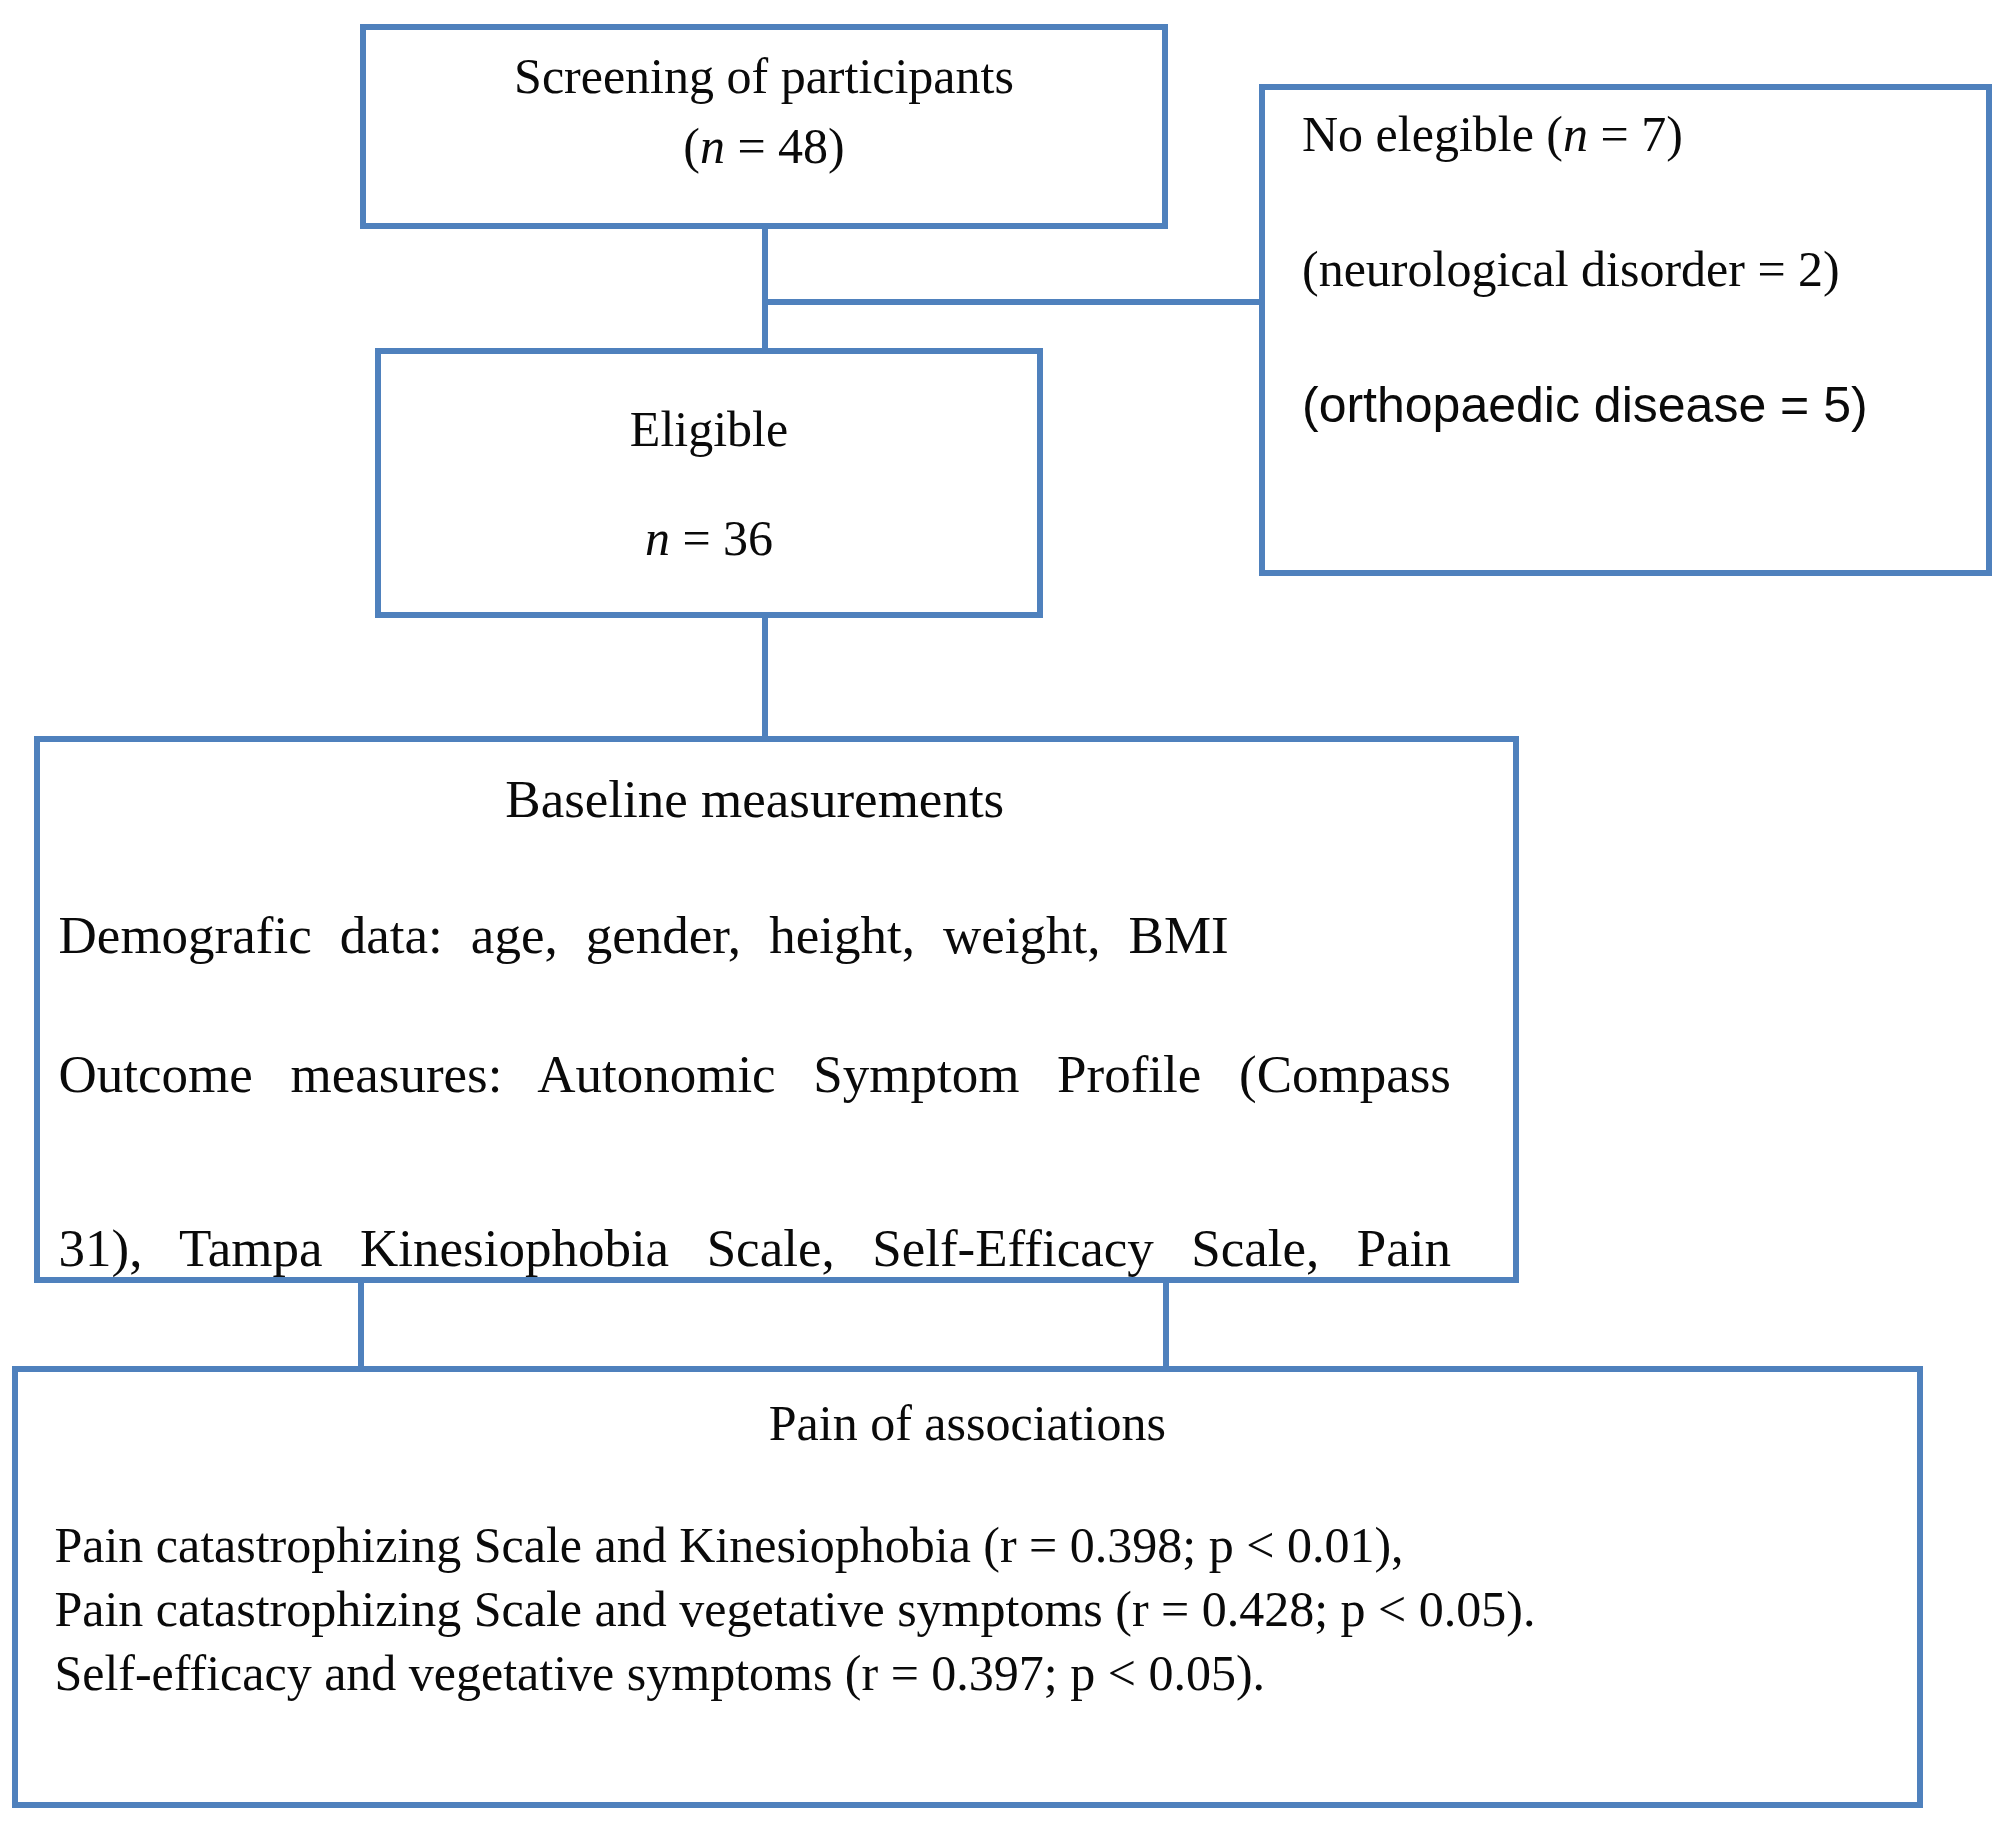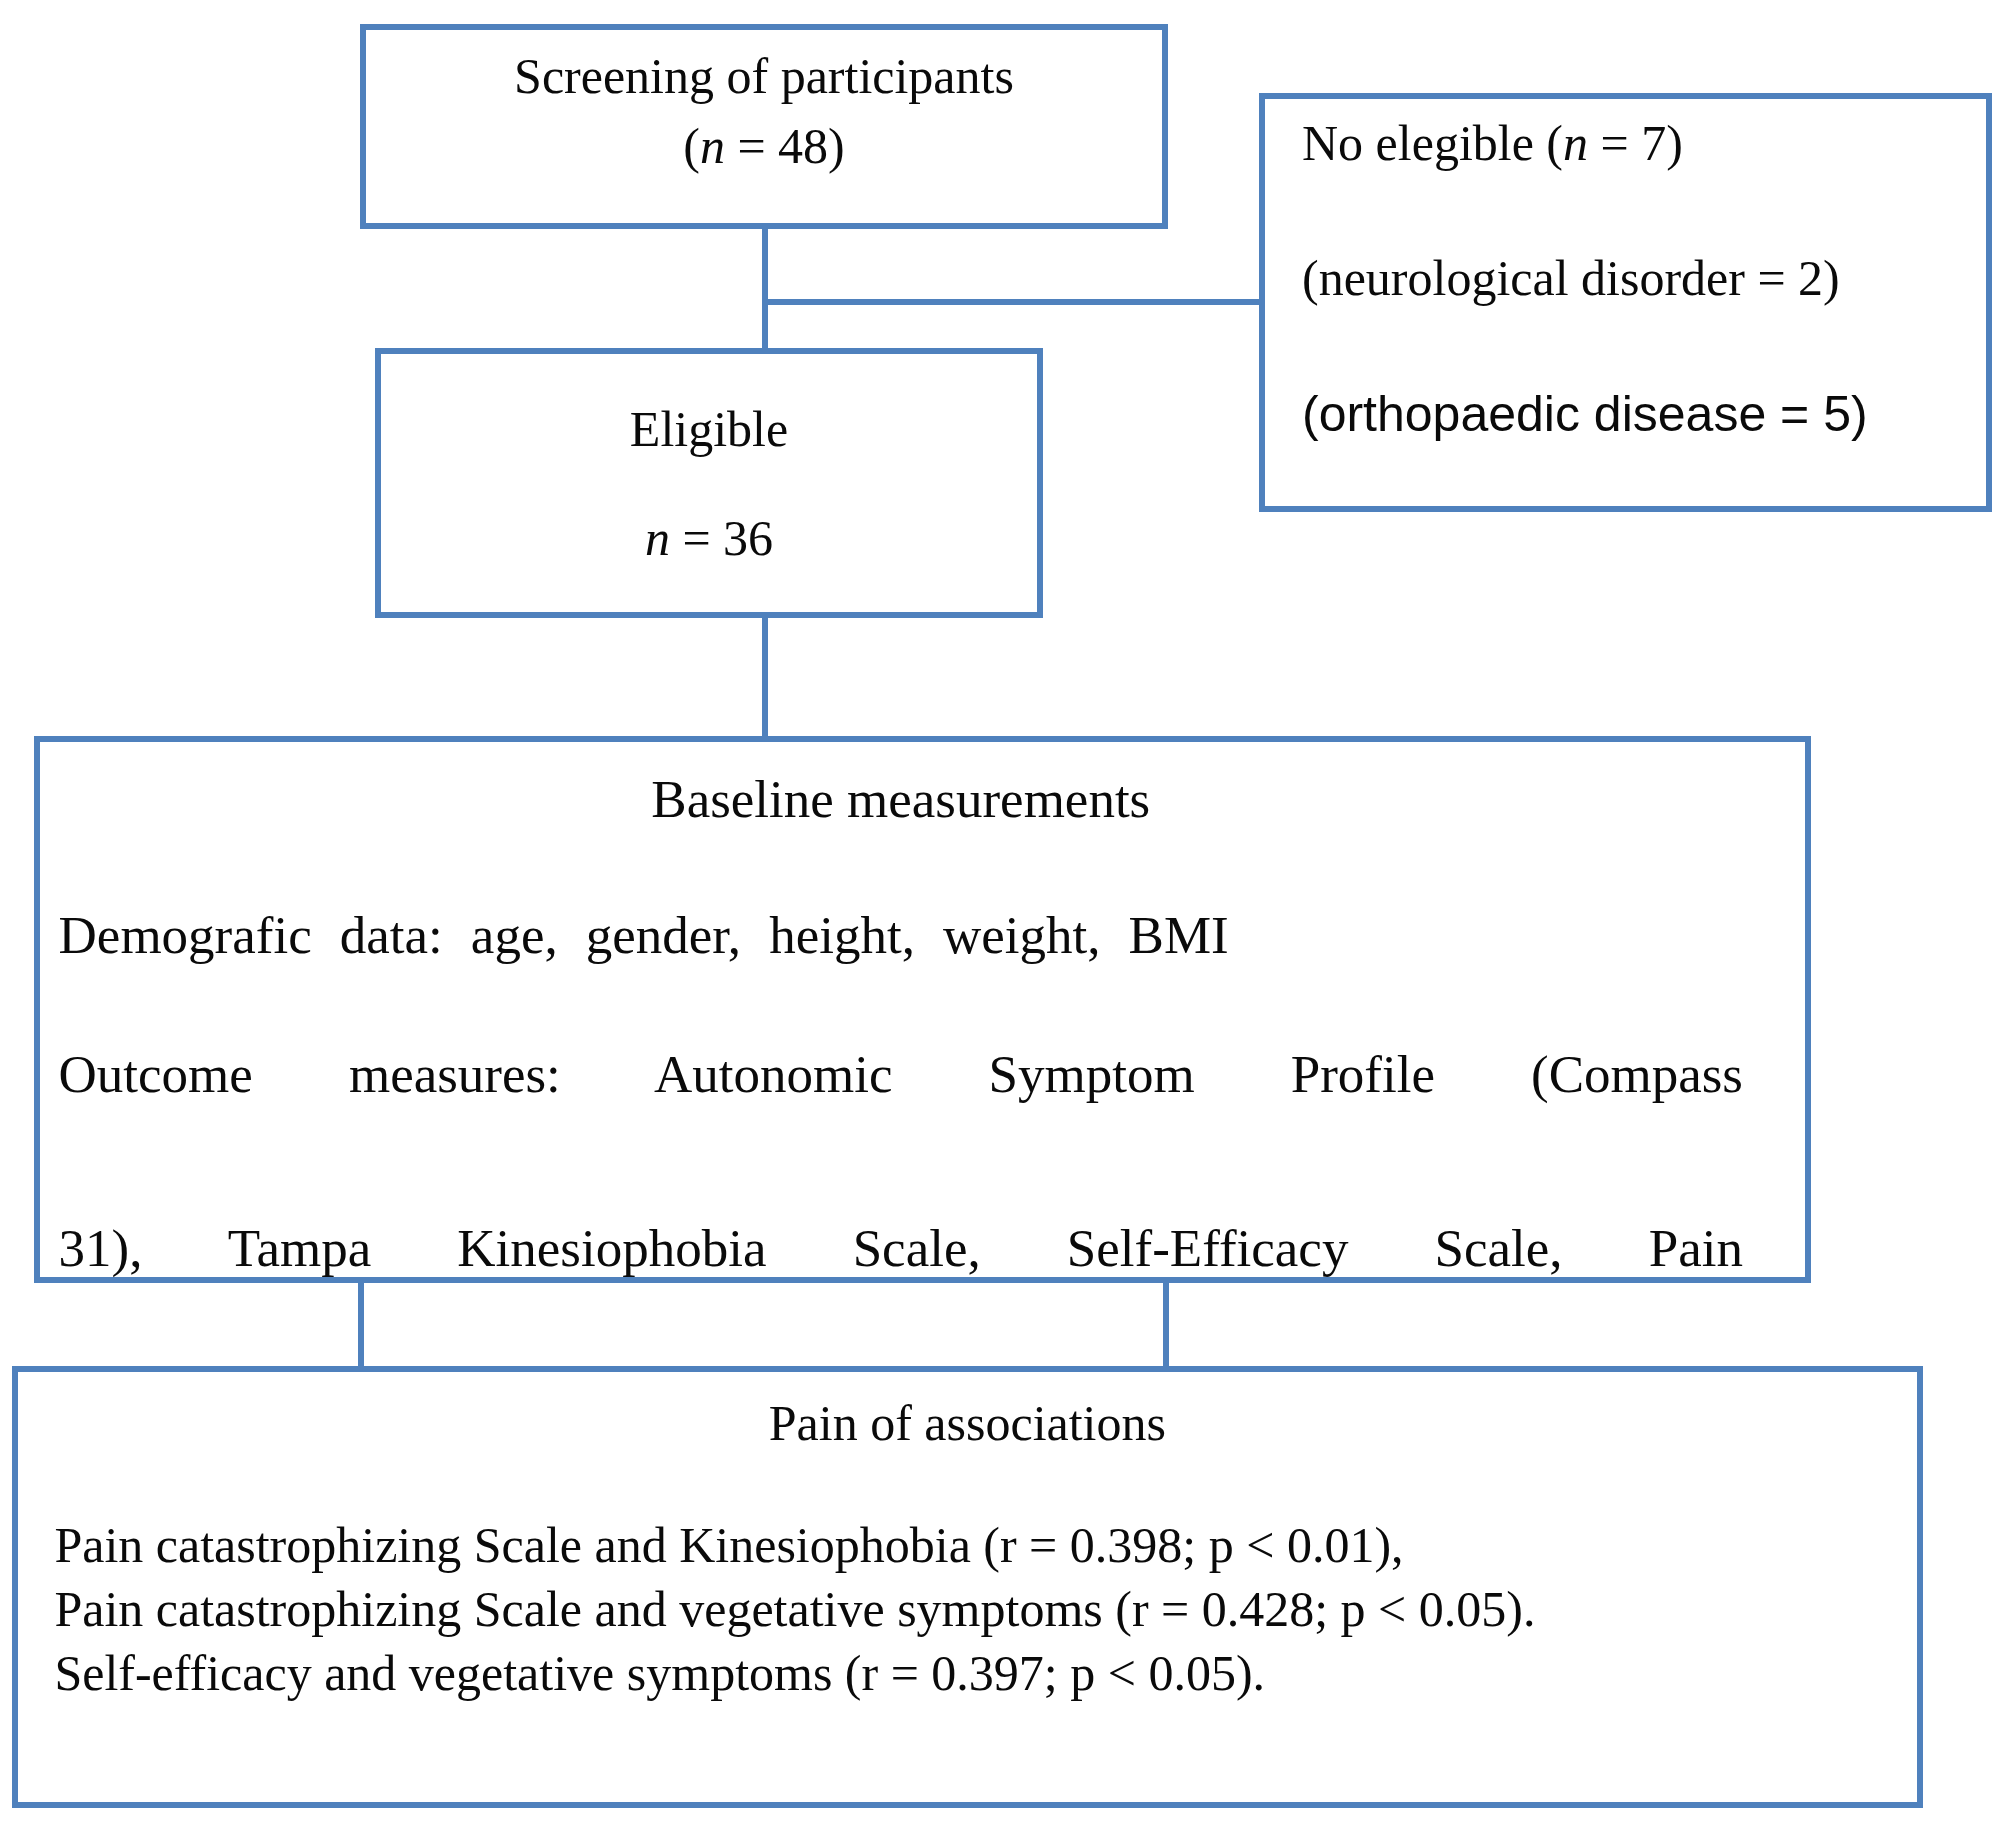--- a/index.html
+++ b/index.html
@@ -20,26 +20,26 @@
     border: 6.2px solid var(--accent);
     background: #ffffff;
   }
   .conn { position: absolute; background: var(--accent); }
   .center { text-align: center; }
   .it { font-style: italic; }
   .sans { font-family: "Liberation Sans", "DejaVu Sans", sans-serif; }
 
   
   #box-screening { left: 360px; top: 23.6px;  width: 808px; height: 205px; padding-top: 11.2px; }
-  #box-noelegible { left: 1259px; top: 93px; width: 733px; height: 419px; padding: 8.7px 25px 0 37px; }
+  #box-noelegible { left: 1259px; top: 84px; width: 733px; height: 492px; padding: 8.7px 25px 0 37px; }
   #ne-line2 { margin-top: 65px; }
   #ne-line3 { margin-top: 66px; }
   #box-eligible { left: 375px; top: 348px; width: 668px; height: 270px; padding-top: 40px; }
   #el-count { margin-top: 39px; }
-  #box-baseline { left: 34px; top: 736px; width: 1777px; height: 547px; padding: 22px 62px 12.4px 18.6px; font-size: 53px; }
+  #box-baseline { left: 34px; top: 736px; width: 1485px; height: 547px; padding: 22px 62px 12.4px 18.6px; font-size: 53px; }
   #bl-demo { margin-top: 66px; word-spacing: 0.28em; }
   #bl-outcome { margin-top: 61px; line-height: 87px; }
   .jline { text-align: justify; }
   .jline::after { content: ""; display: inline-block; width: 100%; height: 0; }
   #box-assoc { left: 12.4px; top: 1366px; width: 1911px; height: 442px; padding: 16px 37px 0 36px; }
   #as-lines { margin-top: 55px; line-height: 64px; }
 
   
   #conn-v1 { left: 762px; top: 222px;  width: 6.2px;  height: 132px; }
   #conn-h1 { left: 762px; top: 299px;  width: 503px; height: 6.2px;  }

